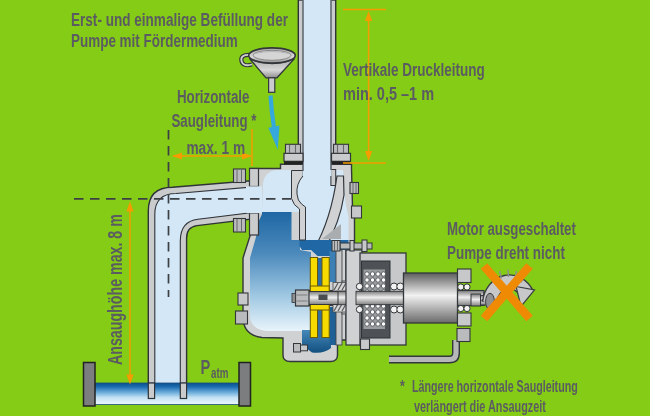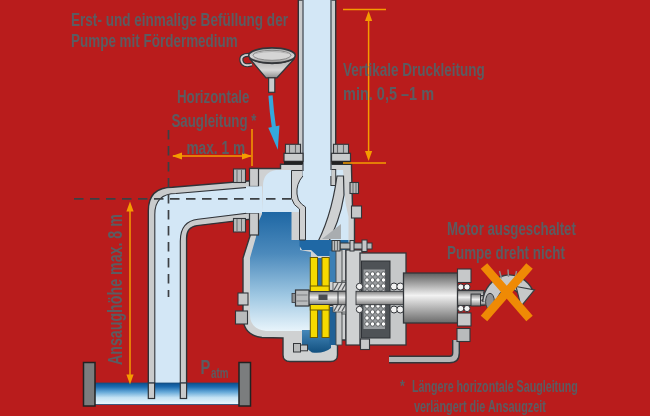--- a/index.html
+++ b/index.html
@@ -1,16 +1,16 @@
 <!DOCTYPE html>
 <html><head>
 <meta charset="utf-8">
 <style>
   html,body{margin:0;padding:0;background:#fff;}
-  #stage{position:relative;width:650px;height:416px;overflow:hidden;background:#b91c1c;}
+  #stage{position:relative;width:650px;height:416px;overflow:hidden;background:#84cc16;}
   svg{display:block;}
   text{font-family:"Liberation Sans",sans-serif;font-weight:bold;fill:#5b5c61;}
 </style>
 </head>
 <body>
 <div id="stage">
 <svg width="650" height="416" viewBox="0 0 650 416">
 <defs>
   <linearGradient id="gWater" x1="0" y1="0" x2="0" y2="1">
     <stop offset="0" stop-color="#1e67a4"></stop>

